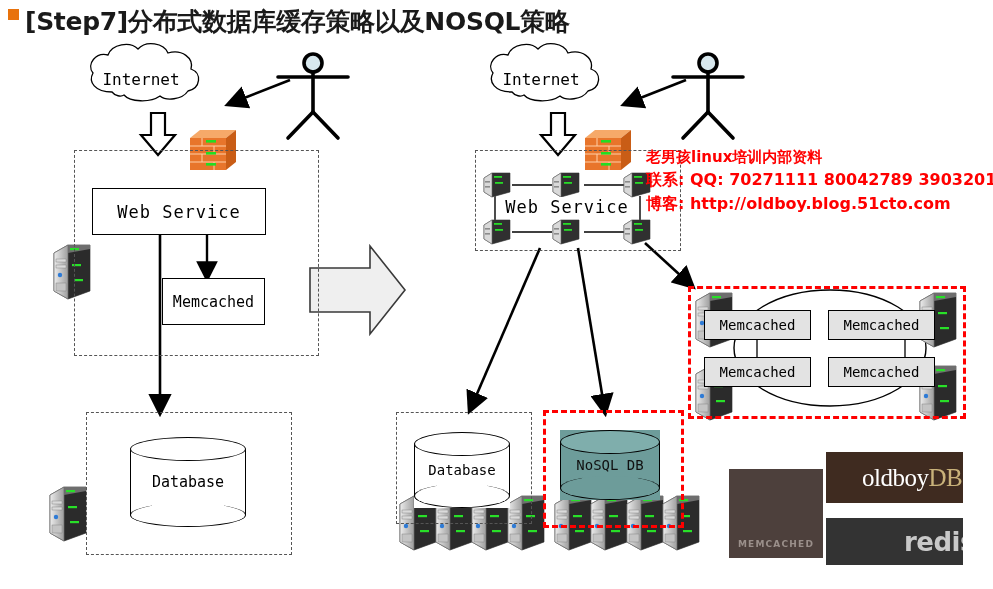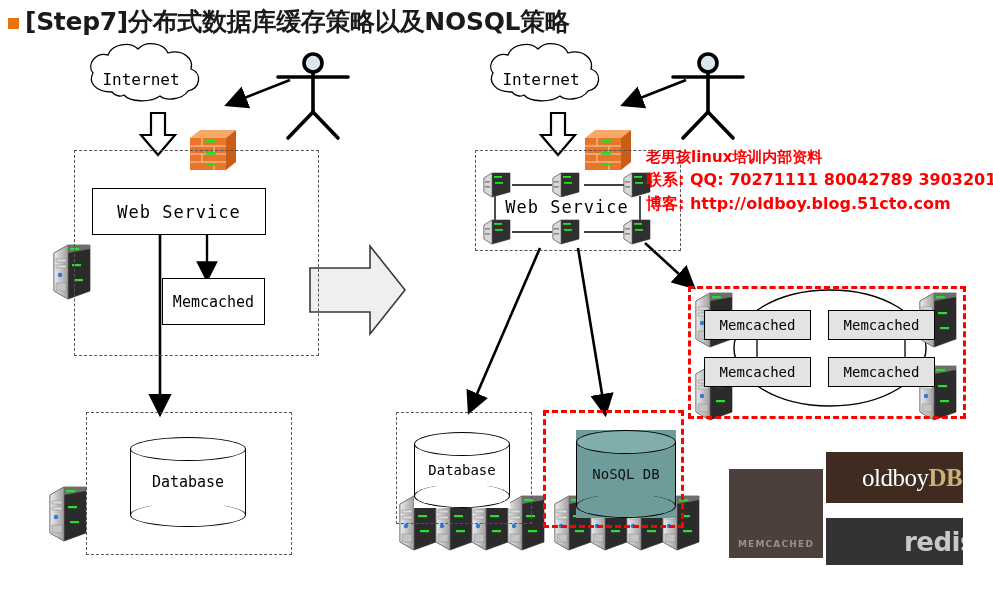--- a/index.html
+++ b/index.html
@@ -10,21 +10,21 @@
     font-family:"Liberation Sans", sans-serif;
     overflow:hidden;
     position:relative;
   }
   .stage{position:absolute;left:0;top:0;width:993px;height:589px;}
   #svg-layer{position:absolute;left:0;top:0;width:993px;height:589px;pointer-events:none;}
 
   
   .title-row{
     position:absolute;left:8px;top:5px;
-    display:flex;align-items:center;gap:6px;
+    display:flex;align-items:flex-start;gap:6px;
     white-space:nowrap;
   }
   .title-bullet{
     width:11px;height:11px;background:#E8720C;display:inline-block;
     margin-top:4px;
   }
   .title-text{
     font-family:"DejaVu Sans", sans-serif;
     font-size:25px;font-weight:bold;color:#1a1a1a;letter-spacing:-0.3px;
   }
@@ -88,21 +88,21 @@
     display:flex;align-items:center;
   }
   .logo-redis{
     left:826px;top:518px;width:137px;height:47px;background:#333333;
     display:flex;align-items:center;
   }
   .mongo-text{
     font-family:"Liberation Serif", serif;font-size:25px;
     color:#ffffff;margin-left:2px;letter-spacing:-0.5px;
   }
-  .mongo-text .db{color:#C9B27A;font-weight:bold;}
+  .mongo-text .db{color:#C9B27A;font-weight:normal;}
   .redis-text{
     font-family:"DejaVu Sans", sans-serif;font-weight:bold;font-size:26px;
     color:#C8C8C8;margin-left:8px;letter-spacing:-0.5px;
   }
   .memcached-word{
     position:absolute;left:0;right:0;bottom:9px;text-align:center;
     font-family:"DejaVu Sans", sans-serif;font-size:9px;font-weight:bold;
     color:#9A8F8A;letter-spacing:1.2px;
   }
 </style>
@@ -327,21 +327,21 @@
 
   <div class="cyl" style="left:414px;top:432px;width:96px;height:76px;background:#FFFFFF;">
     <div class="body" style="background:#FFFFFF;"></div>
     <div class="top" style="background:#FFFFFF;"></div>
     <div class="bot"></div>
     <div class="label" style="font-size:14px;">Database</div>
   </div>
 
   <div class="reddash" style="left:543px;top:410px;width:135px;height:112px;"></div>
 
-  <div class="cyl" style="left:560px;top:430px;width:100px;height:88px;background:#6D9C9A;margin-left:16px;">
+  <div class="cyl" style="left:560px;top:430px;width:100px;height:70px;background:#6D9C9A;">
     <div class="body" style="background:#6D9C9A;"></div>
     <div class="top" style="background:#7FAEAC;"></div>
     <div class="bot" style="background:#6D9C9A;"></div>
     <div class="label" style="font-size:14px;color:#101010;">NoSQL DB</div>
   </div>
 
   <div class="redinfo">
     <div class="l1">老男孩linux培训内部资料</div>
     <div class="l2">联系: QQ: 70271111 80042789 390320151</div>
     <div class="l3">博客: http://oldboy.blog.51cto.com</div>

